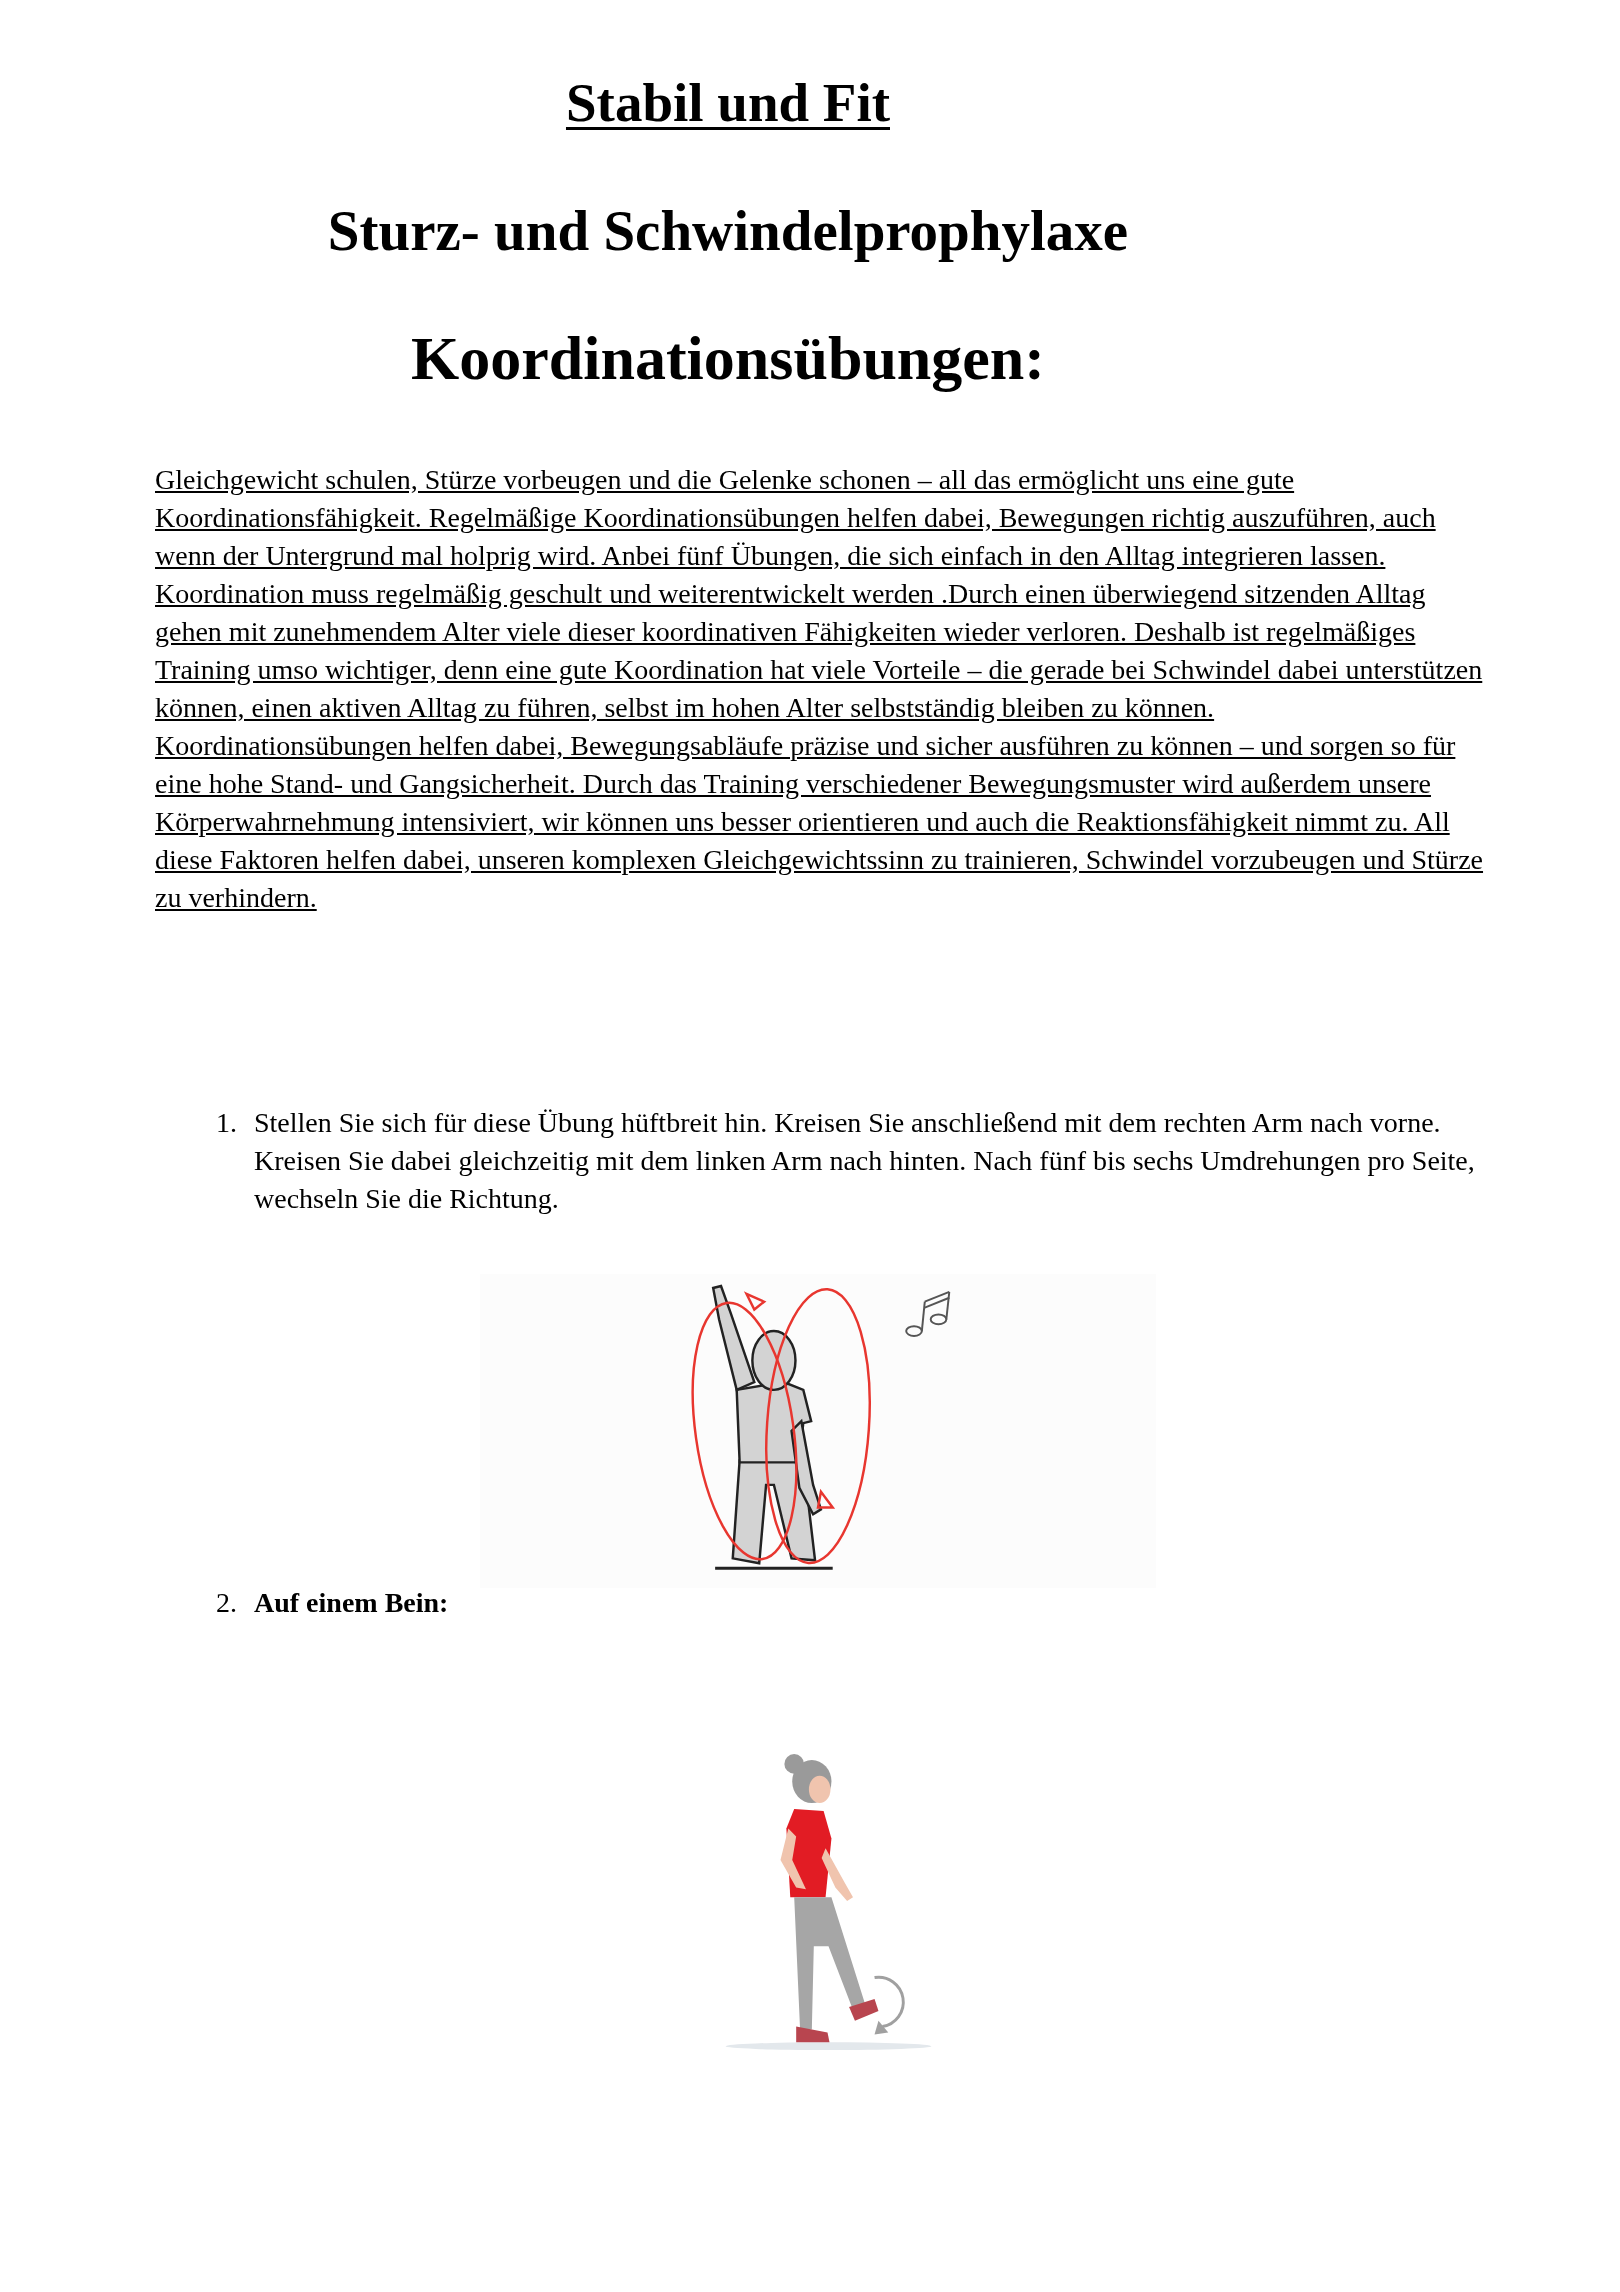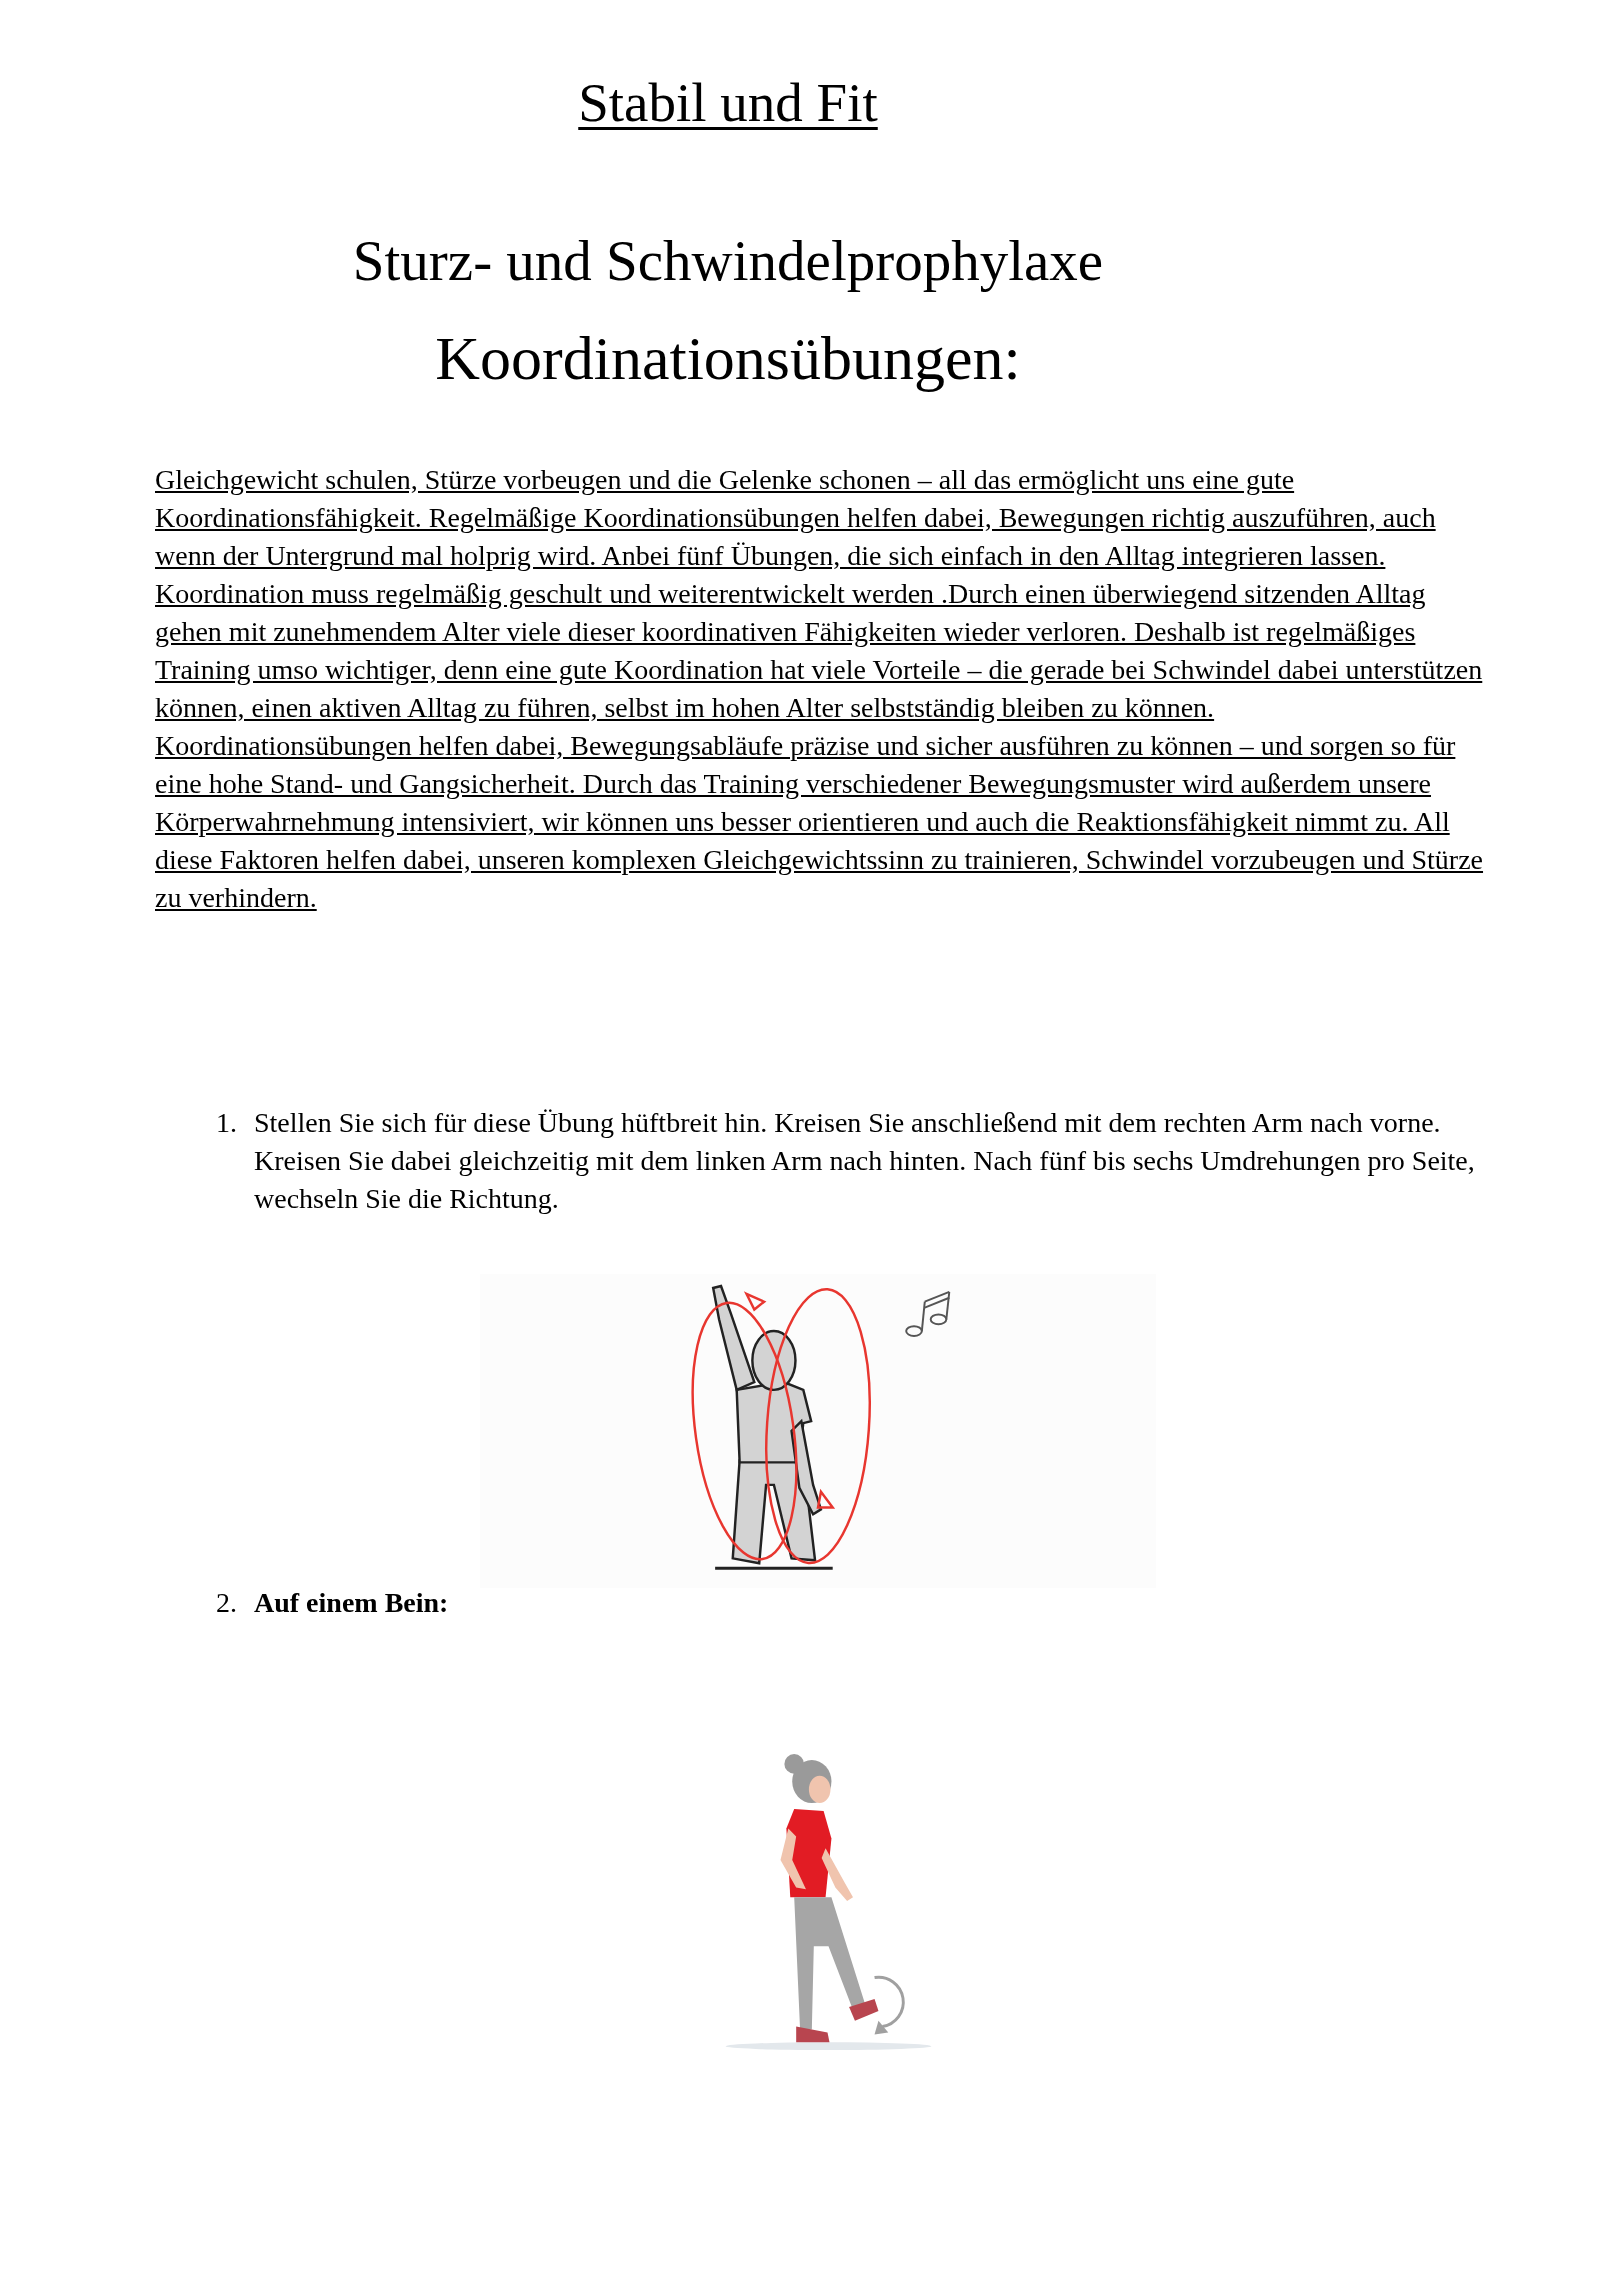--- a/index.html
+++ b/index.html
@@ -4,30 +4,30 @@
 <style>
   html, body { margin: 0; padding: 0; background: #ffffff; }
   body {
     width: 1620px;
     height: 2293px;
     position: relative;
     font-family: "Liberation Serif", "DejaVu Serif", serif;
     color: #000000;
     overflow: hidden;
   }
-  .title-block { position: absolute; left: 0; width: 1456px; text-align: center; font-weight: normal; }
+  .title-block { position: absolute; left: 0; width: 1456px; text-align: center; font-weight: bold; }
   .title-main {
     top: 71px;
     font-size: 55px;
     text-decoration: underline;
     text-decoration-thickness: 2.9px;
     text-underline-offset: 5.9px;
     letter-spacing: 0px;
   }
-  .title-sub { top: 198px; font-size: 57px; margin-top: 30px; }
+  .title-sub { top: 198px; font-size: 57px; }
   .title-sub2 { top: 323px; font-size: 62px; }
 
   .intro {
     position: absolute;
     left: 155px;
     top: 461px;
     width: 1333px;
     font-size: 28px;
     line-height: 38px;
   }

